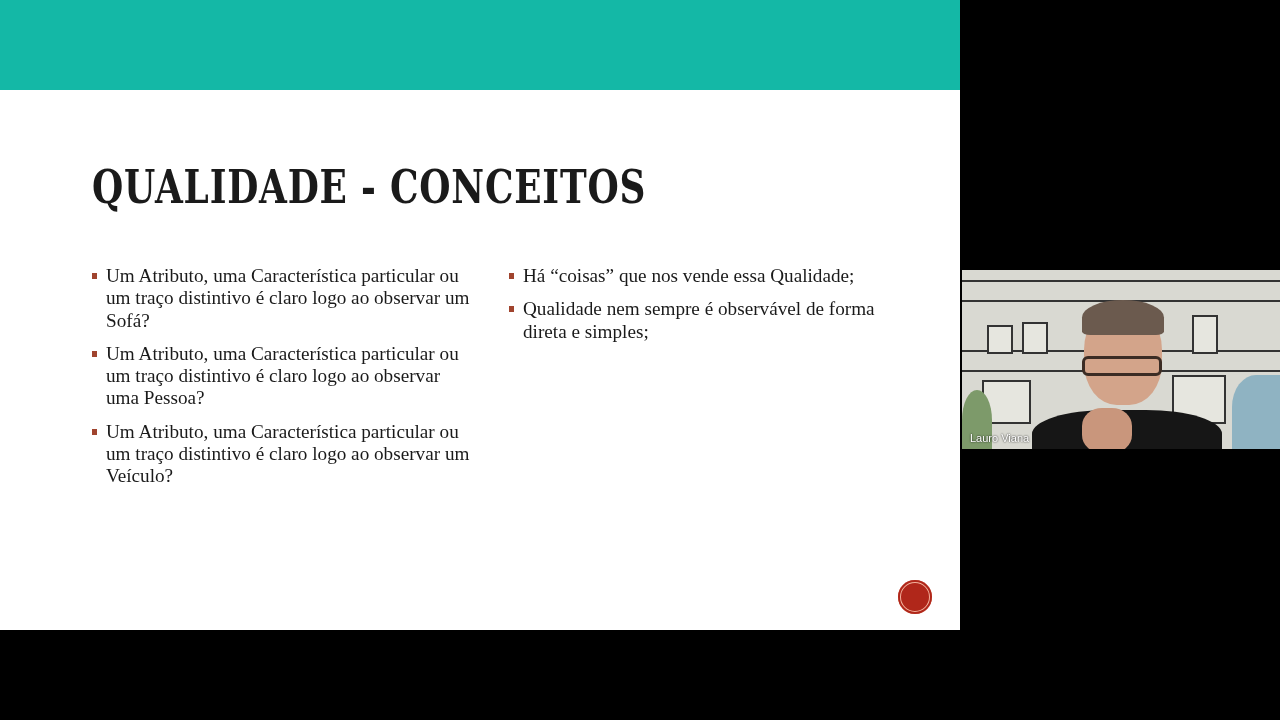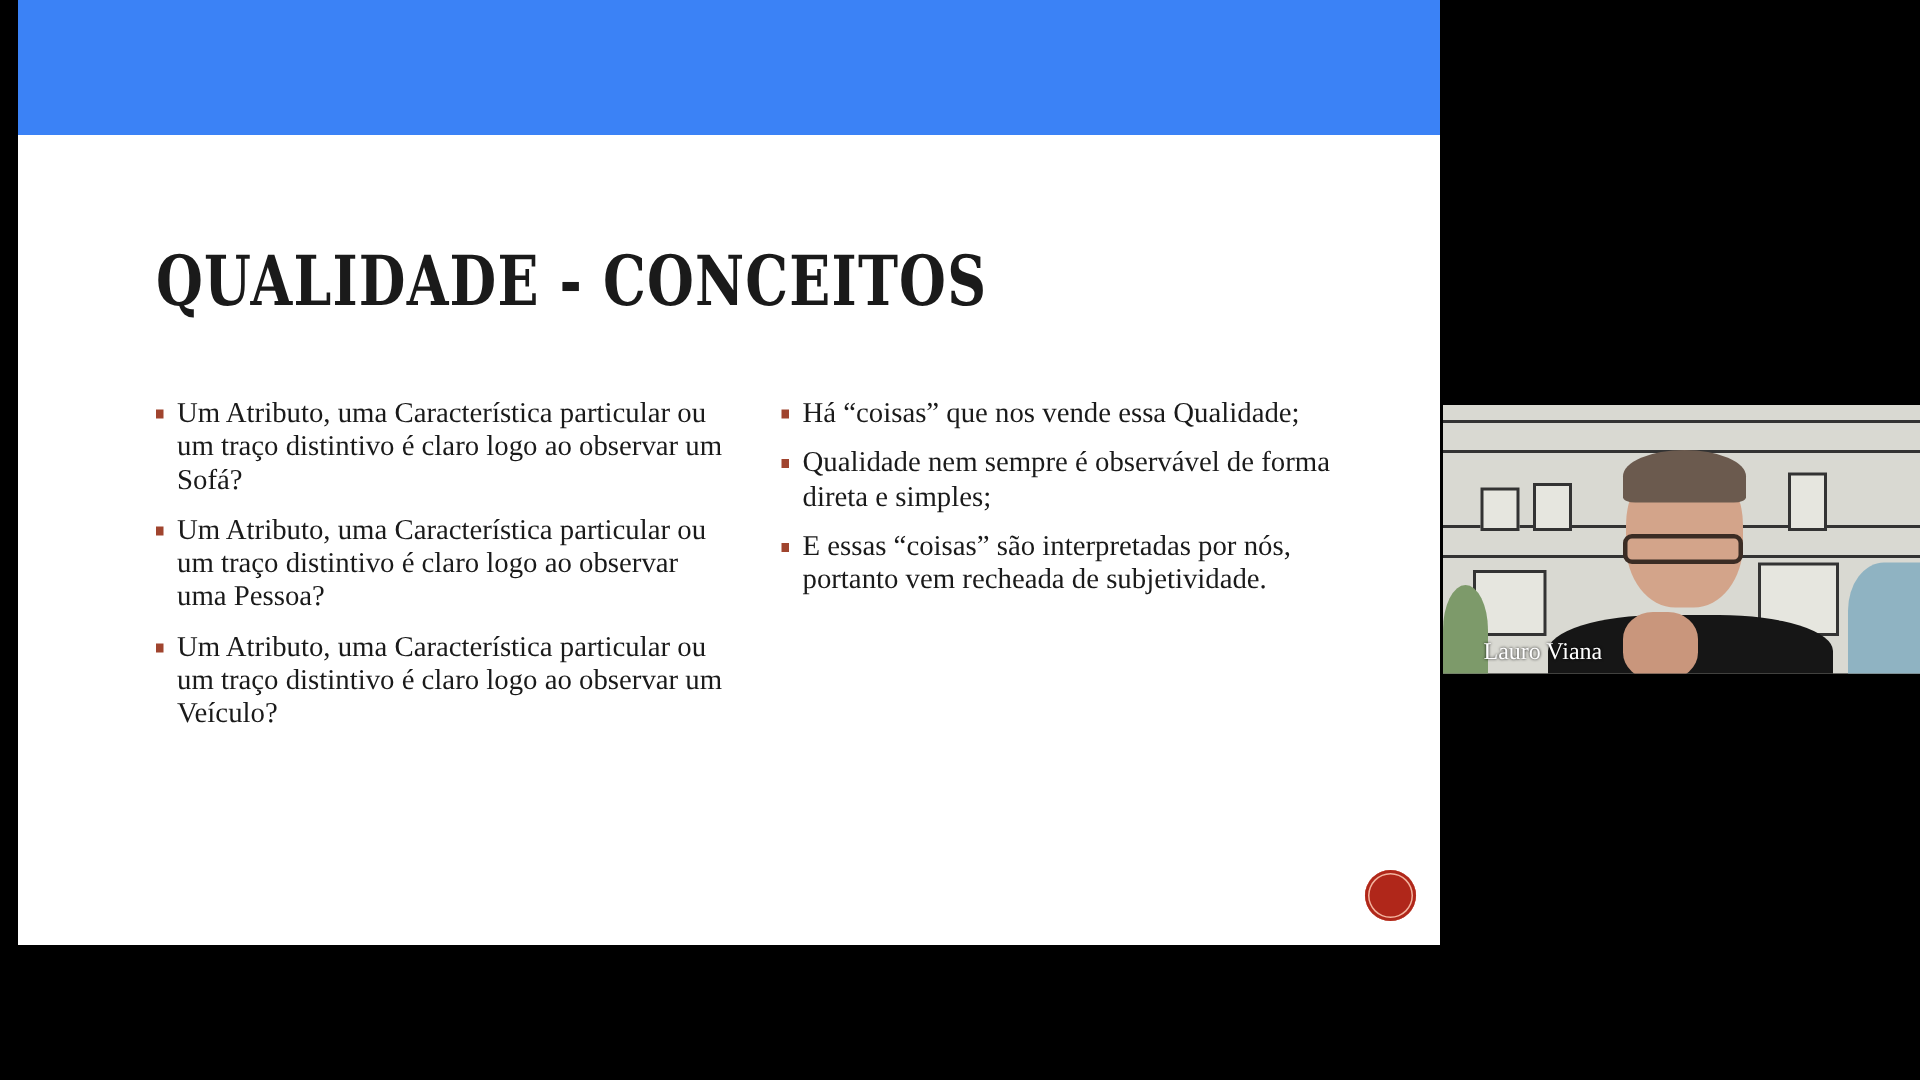--- a/index.html
+++ b/index.html
@@ -2,22 +2,22 @@
 <html><head>
   <meta charset="utf-8">
   <style>
     html, body { margin: 0; padding: 0; }
     body {
       width: 1280px; height: 720px; overflow: hidden;
       background: #000; position: relative;
       font-family: "Liberation Serif", "DejaVu Serif", serif;
     }
     .stage {
-      position: absolute; left: 12px; top: 0; width: 960px; height: 560px;
-      background: #3b82f6;
+      position: absolute; left: 0; top: 0; width: 960px; height: 560px;
+      background: #14b8a6;
     }
     .slide {
       position: absolute; left: 0; top: 90px; width: 960px; height: 540px;
       background: #ffffff;
     }
     .slide-title {
       position: absolute; left: 92px; top: 158px;
       font-family: "DejaVu Serif", "Liberation Serif", serif;
       font-weight: bold; font-size: 46px; letter-spacing: 1px;
       color: #1a1a1a; transform: scaleX(0.78); transform-origin: left top;
@@ -78,22 +78,22 @@
     .video-tile .plant {
       position: absolute; left: 0; top: 120px; width: 30px; height: 60px;
       background: #7d9a6a; border-radius: 50% 50% 0 0;
     }
     .video-tile .blue-shape {
       position: absolute; left: 270px; top: 105px; width: 60px; height: 80px;
       background: #8fb3c2; border-radius: 40% 0 0 0;
     }
     .participant-name {
       position: absolute; left: 8px; bottom: 5px;
-      font-family: Liberation Serif, serif;
-      font-size: 16px; color: #ffffff; text-shadow: 0 0 2px #000; margin-left: 19px;
+      font-family: Liberation Sans, sans-serif;
+      font-size: 11px; color: #ffffff; text-shadow: 0 0 2px #000;
     }
   </style>
 </head>
 <body>
 
 <div class="stage">
   <div class="slide"></div>
 
   <div class="slide-title">QUALIDADE - CONCEITOS</div>
 
@@ -114,24 +114,20 @@
 
   <div class="col right">
     <div class="bullet-item">
       <span class="bullet-mark"></span>
       <span>Há “coisas” que nos vende essa Qualidade;</span>
     </div>
     <div class="bullet-item">
       <span class="bullet-mark"></span>
       <span>Qualidade nem sempre é observável de forma direta e simples;</span>
     </div>
-    <div class="bullet-item">
-      <span class="bullet-mark"></span>
-      <span>E essas “coisas” são interpretadas por nós, portanto vem recheada de subjetividade.</span>
-    </div>
   </div>
 
   <div class="logo-badge"></div>
 </div>
 
 <div class="video-panel"></div>
 
 <div class="video-tile">
   <div class="wall-band" style="top:10px;"></div>
   <div class="wall-band" style="top:30px;"></div>

